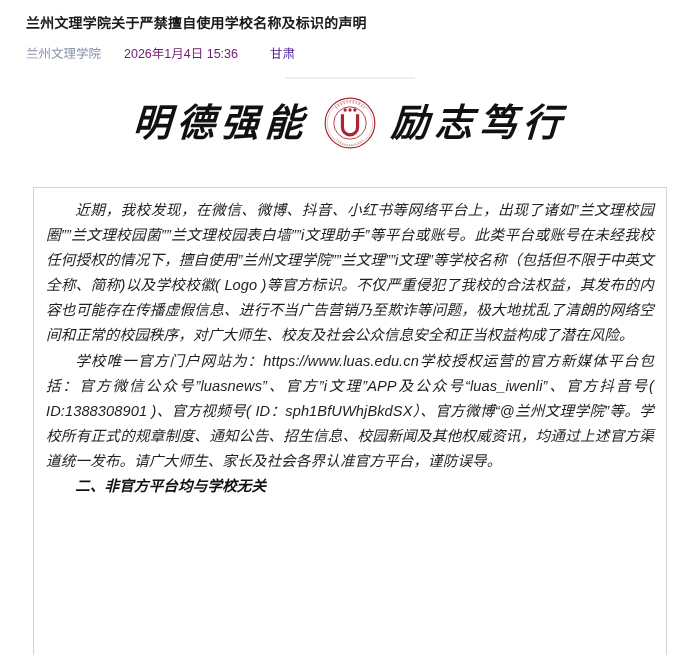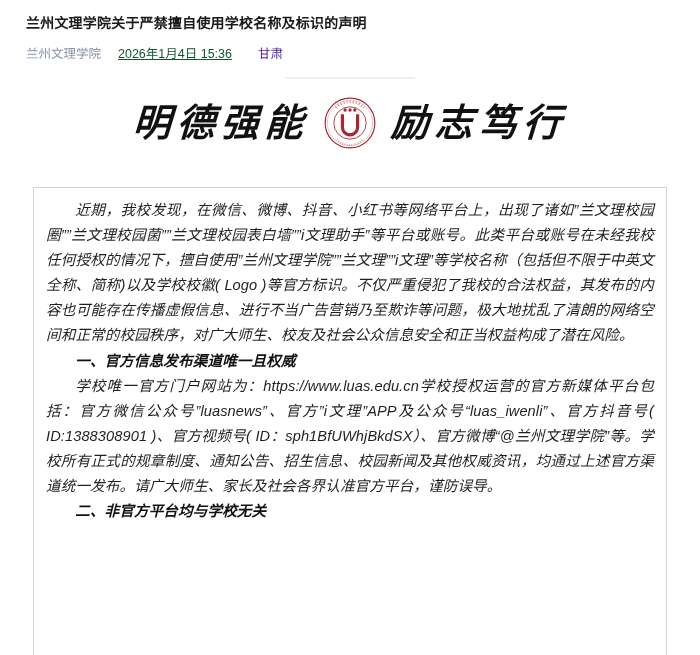--- a/index.html
+++ b/index.html
@@ -33,30 +33,29 @@
     font-weight: 700;
     line-height: 1.35;
     color: #1a1a1a;
     letter-spacing: 0.2px;
     margin: 0;
   }
   .byline {
     margin-top: 14px;
     display: flex;
     align-items: baseline;
-    gap: 17px;
+    gap: 23px;
     font-size: 12.5px;
     line-height: 1.2;
   }
   .byline-source {
     color: #8a93ad;
   }
   .byline-date {
-    color: #14532d;
-    text-decoration: underline;
+    color: #701a75;
   }
   .byline-region {
     color: #4c1d95;
     margin-left: 9px;
   }
 
   
   .top-divider {
     width: 130px;
     height: 2px;
@@ -157,19 +156,18 @@
         <path d="M26 80 A32 32 0 0 0 74 80" fill="none" stroke="#c4868c" stroke-width="3.4" stroke-dasharray="1.6 2.6" opacity="0.8"></path>
       </svg>
     </span>
 
     <span class="motto-text">励志笃行</span>
   </div>
 
   <div class="content-box">
     <div class="doc-body">
         <p>近期，我校发现，在微信、微博、抖音、小红书等网络平台上，出现了诸如”兰文理校园圈””兰文理校园菌””兰文理校园表白墙””i文理助手”等平台或账号。此类平台或账号在未经我校任何授权的情况下，擅自使用”兰州文理学院””兰文理””i文理”等学校名称（包括但不限于中英文全称、简称)以及学校校徽( Logo )等官方标识。不仅严重侵犯了我校的合法权益，其发布的内容也可能存在传播虚假信息、进行不当广告营销乃至欺诈等问题，极大地扰乱了清朗的网络空间和正常的校园秩序，对广大师生、校友及社会公众信息安全和正当权益构成了潜在风险。</p>
-        <p class="section-heading">一、官方信息发布渠道唯一且权威</p>
         <p>学校唯一官方门户网站为：https://www.luas.edu.cn学校授权运营的官方新媒体平台包括：官方微信公众号”luasnews”、官方”i文理”APP及公众号“luas_iwenli”、官方抖音号( ID:1388308901 )、官方视频号( ID：sph1BfUWhjBkdSX）、官方微博“@兰州文理学院”等。学校所有正式的规章制度、通知公告、招生信息、校园新闻及其他权威资讯，均通过上述官方渠道统一发布。请广大师生、家长及社会各界认准官方平台，谨防误导。</p>
         <p class="section-heading">二、非官方平台均与学校无关</p>
       </div>
   </div>
 
 </div>
 
 </body></html>

